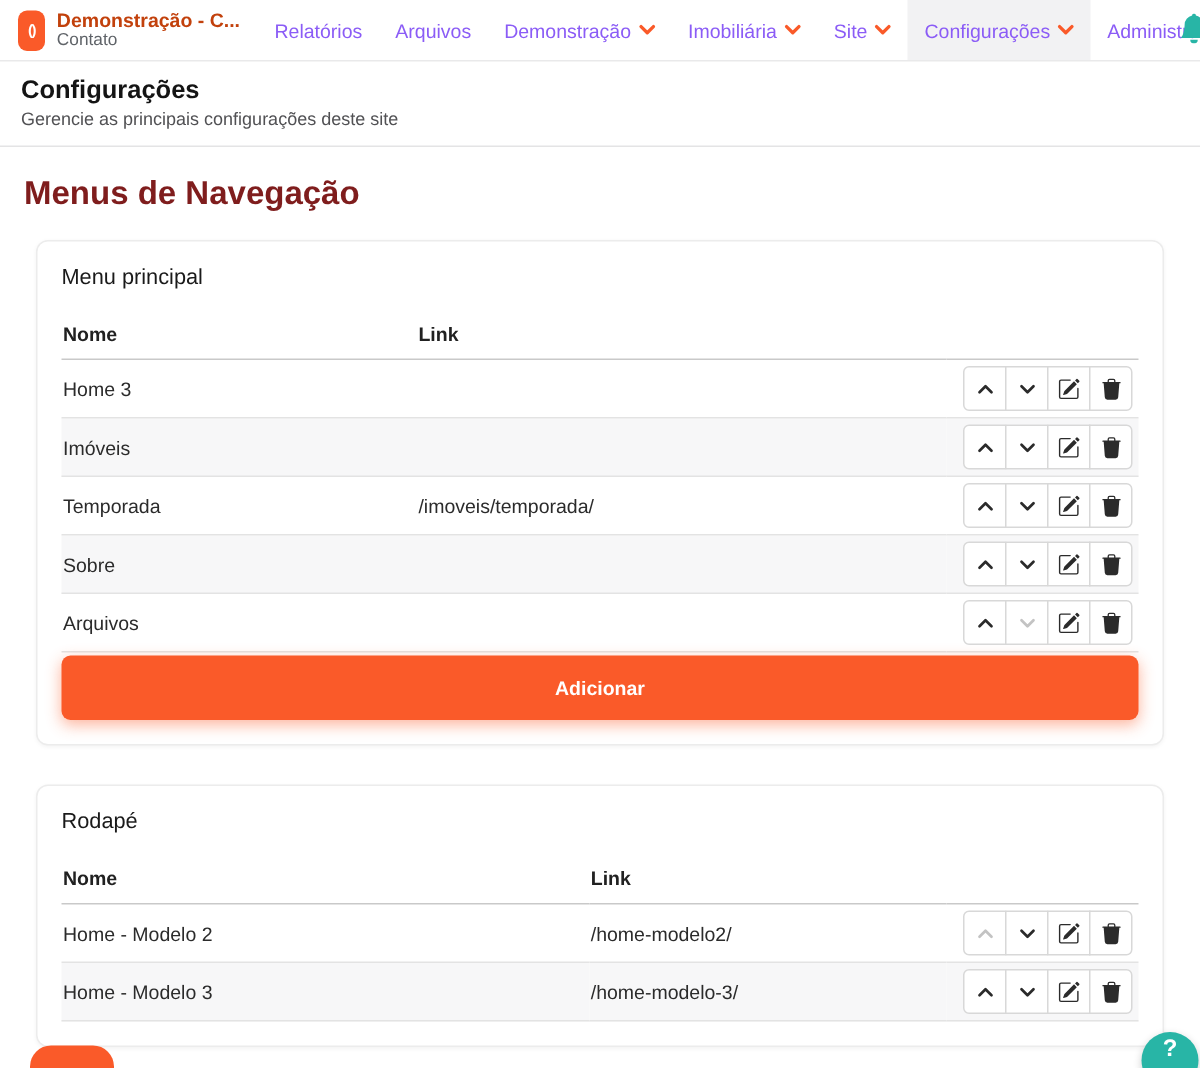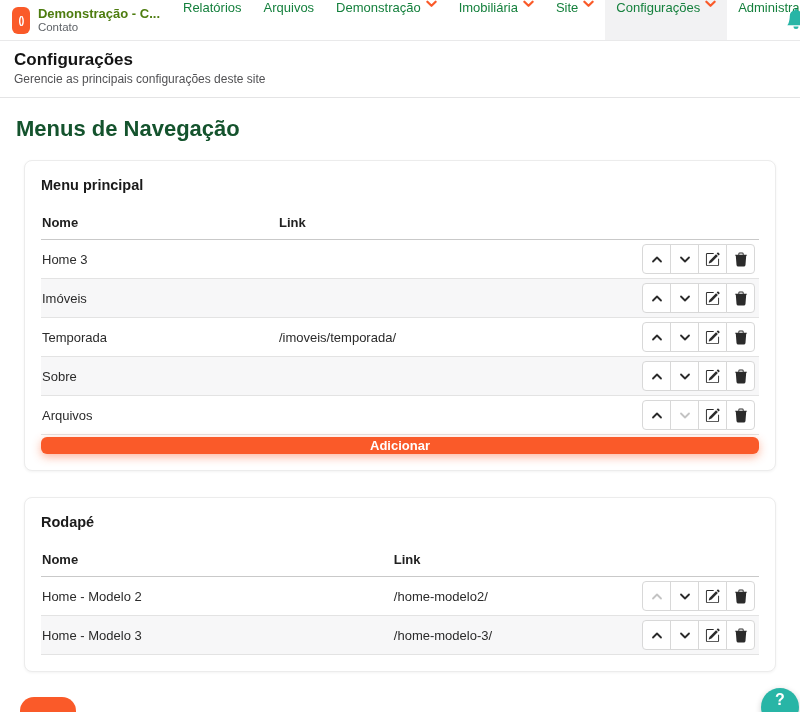--- a/index.html
+++ b/index.html
@@ -5,41 +5,41 @@
   * { margin:0; padding:0; box-sizing:border-box; }
   html,body { width:800px; height:712px; overflow:hidden; background:#fff;
     font-family:"Liberation Sans", sans-serif; position:relative; }
 
   
   .navbar { height:41px; background:#fff; border-bottom:1px solid #e9e9ea;
     display:flex; align-items:stretch; position:relative; }
   .brand { display:flex; align-items:center; gap:8px; padding:0 12px; min-width:172px; cursor:pointer; }
   .brand-logo { width:27px; height:27px; border-radius:6px; background:#fa5a29; color:#fff;
     font-size:10px; font-weight:700; display:flex; align-items:center; justify-content:center; letter-spacing:-1px; }
-  .brand-title { font-size:13px; font-weight:700; color:#4d7c0f; line-height:15px; white-space:nowrap; }
+  .brand-title { font-size:13px; font-weight:700; color:#c2410c; line-height:15px; white-space:nowrap; }
   .brand-sub { font-size:11.5px; color:#5f6368; line-height:13px; }
   .nav-items { display:flex; align-items:stretch; }
-  .nav-item { display:flex; align-items:flex-start; gap:5px; padding:0 11px; font-size:13px;
-    color:#15803d; cursor:pointer; white-space:nowrap; }
+  .nav-item { display:flex; align-items:center; gap:5px; padding:0 11px; font-size:13px;
+    color:#8b5cf6; cursor:pointer; white-space:nowrap; }
   .nav-item.active { background:#f2f2f3; }
   .nav-caret { flex:0 0 auto; }
   .bell { position:absolute; left:786px; top:9px; }
 
   
   .page-header { background:#fff; border-bottom:1px solid #e4e4e5; padding:9px 14px 11px; }
   .page-header h2 { font-size:17px; font-weight:700; color:#141414; margin-bottom:2px; }
   .page-header p { font-size:12px; color:#515154; }
 
   
   main { padding:18px 14px 0; }
-  main h1 { font-size:22px; font-weight:700; color:#14532d; margin:0 0 18px 2px; }
+  main h1 { font-size:22px; font-weight:700; color:#7f1d1d; margin:0 0 18px 2px; }
 
   .menu-card { background:#fff; border:1px solid #ececec; border-radius:8px;
     box-shadow:0 1px 3px rgba(0,0,0,.05); padding:14px 16px 16px; margin:0 10px 26px; }
-  .card-title { font-size:14.5px; font-weight:700; color:#1a1a1a; margin:2px 0 14px; }
+  .card-title { font-size:14.5px; font-weight:400; color:#1a1a1a; margin:2px 0 14px; }
 
   table.menu-table { width:100%; border-collapse:collapse; }
   .menu-table th { text-align:left; font-size:13px; font-weight:700; color:#212121;
     padding:8px 4px 9px 1px; border-bottom:1px solid #c9c9c9; }
   .menu-table td { font-size:13px; color:#2b2b2b; padding:4px 4px 4px 1px;
     border-bottom:1px solid #e3e3e3; height:39px; }
   .menu-table tbody tr:nth-child(even) { background:#f7f7f8; }
   .card-idx-0 .col-nome { width:33%; }
   .card-idx-1 .col-nome { width:49%; }
   .col-actions { width:128px; }
@@ -50,21 +50,21 @@
     margin-left:-1px; display:inline-flex; align-items:center; justify-content:center;
     cursor:pointer; padding:0; }
   .act-btn:first-child { margin-left:0; border-radius:4px 0 0 4px; }
   .act-btn:last-child { border-radius:0 4px 4px 0; }
   .act-btn svg { display:block; }
   .act-btn .stroke-ic { stroke:#2b2b2b; }
   .act-btn .fill-ic { fill:#2b2b2b; }
   .act-btn.disabled { cursor:default; }
   .act-btn.disabled .stroke-ic { stroke:#c3c3c3; }
 
-  .add-btn { display:block; width:100%; height:17px; background:#fa5a29; color:#fff;
+  .add-btn { display:block; width:100%; height:43px; background:#fa5a29; color:#fff;
     font-family:"Liberation Sans", sans-serif; font-size:13px; font-weight:700;
     border:none; border-radius:6px; cursor:pointer; margin-top:2px;
     box-shadow:0 3px 10px rgba(250,90,41,.45); }
 
   
   .fab-left { position:absolute; left:20px; top:697px; width:56px; height:28px;
     border-radius:14px; background:#fa5a29; cursor:pointer; }
   .fab-help { position:absolute; left:761px; top:688px; width:38px; height:38px;
     border-radius:50%; background:#28b5a6; color:#fff; font-size:16px; font-weight:700;
     display:flex; align-items:center; justify-content:center; cursor:pointer;

